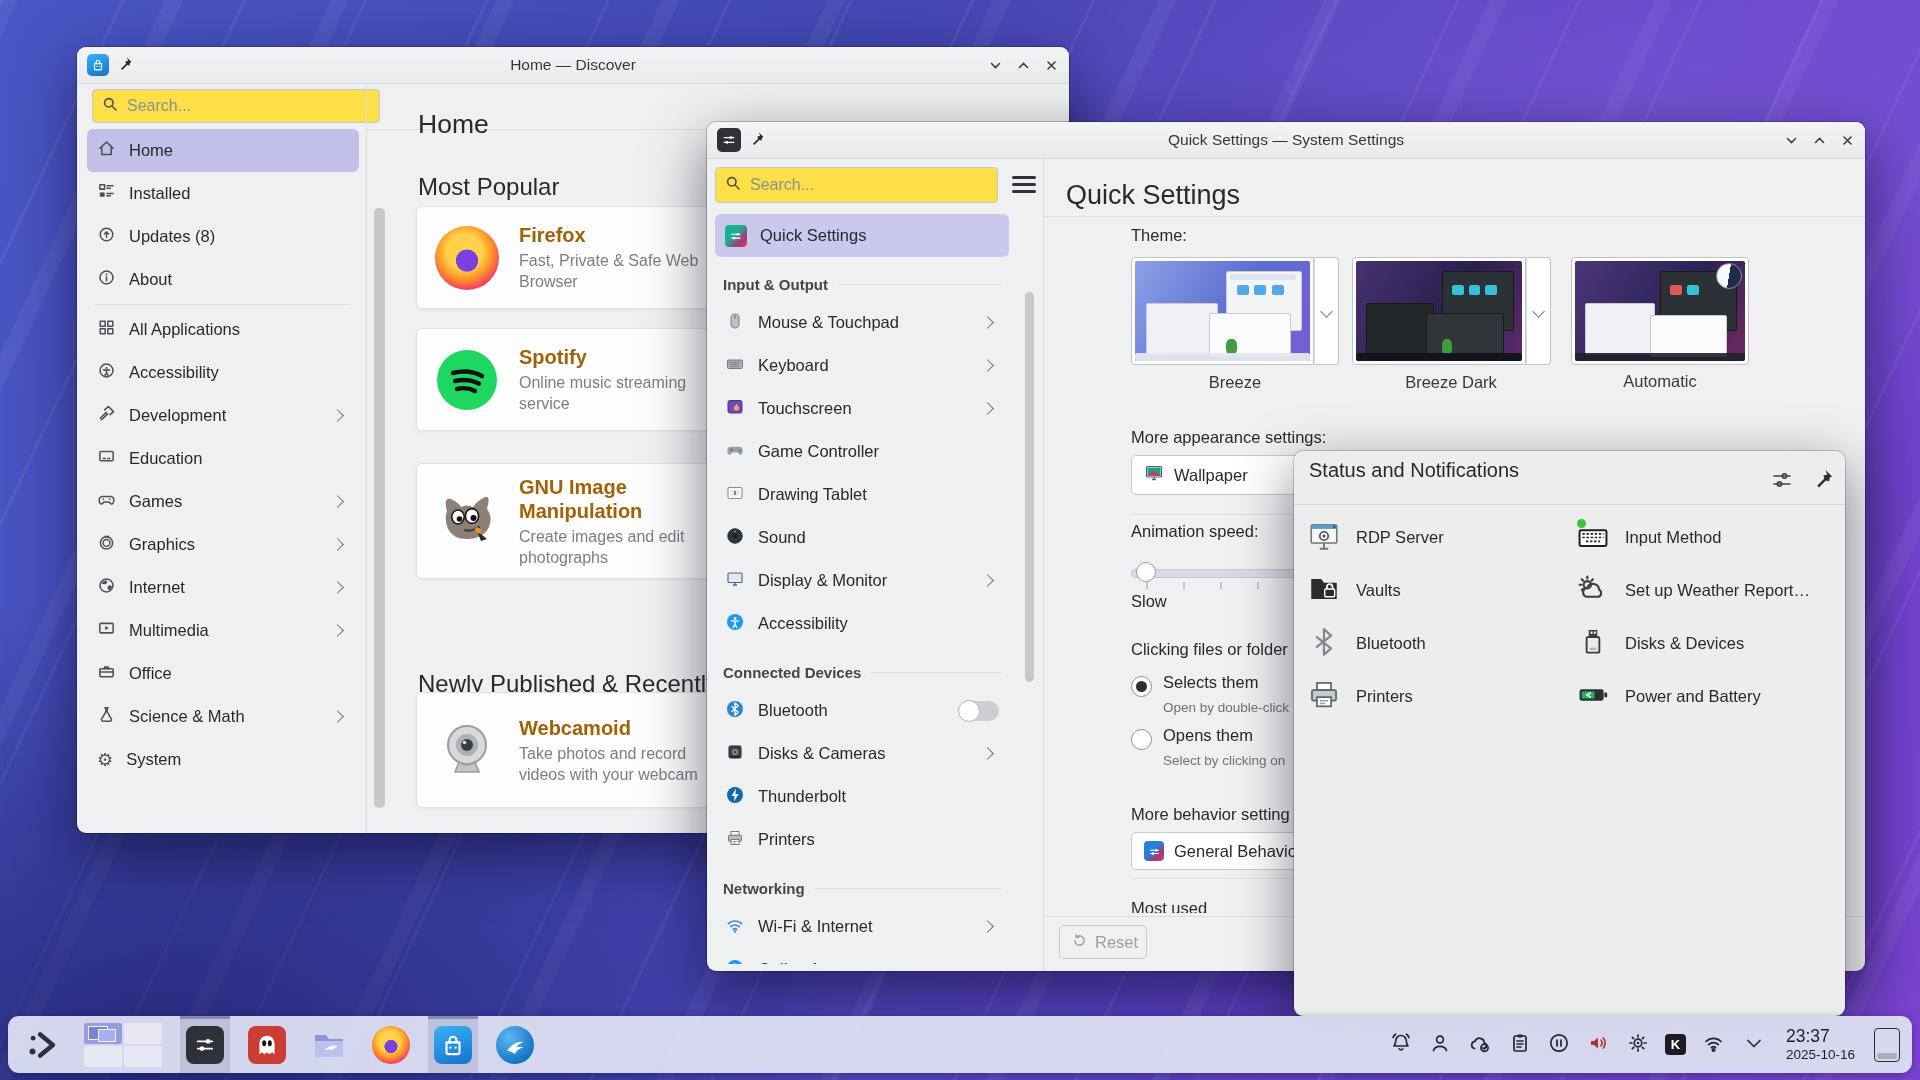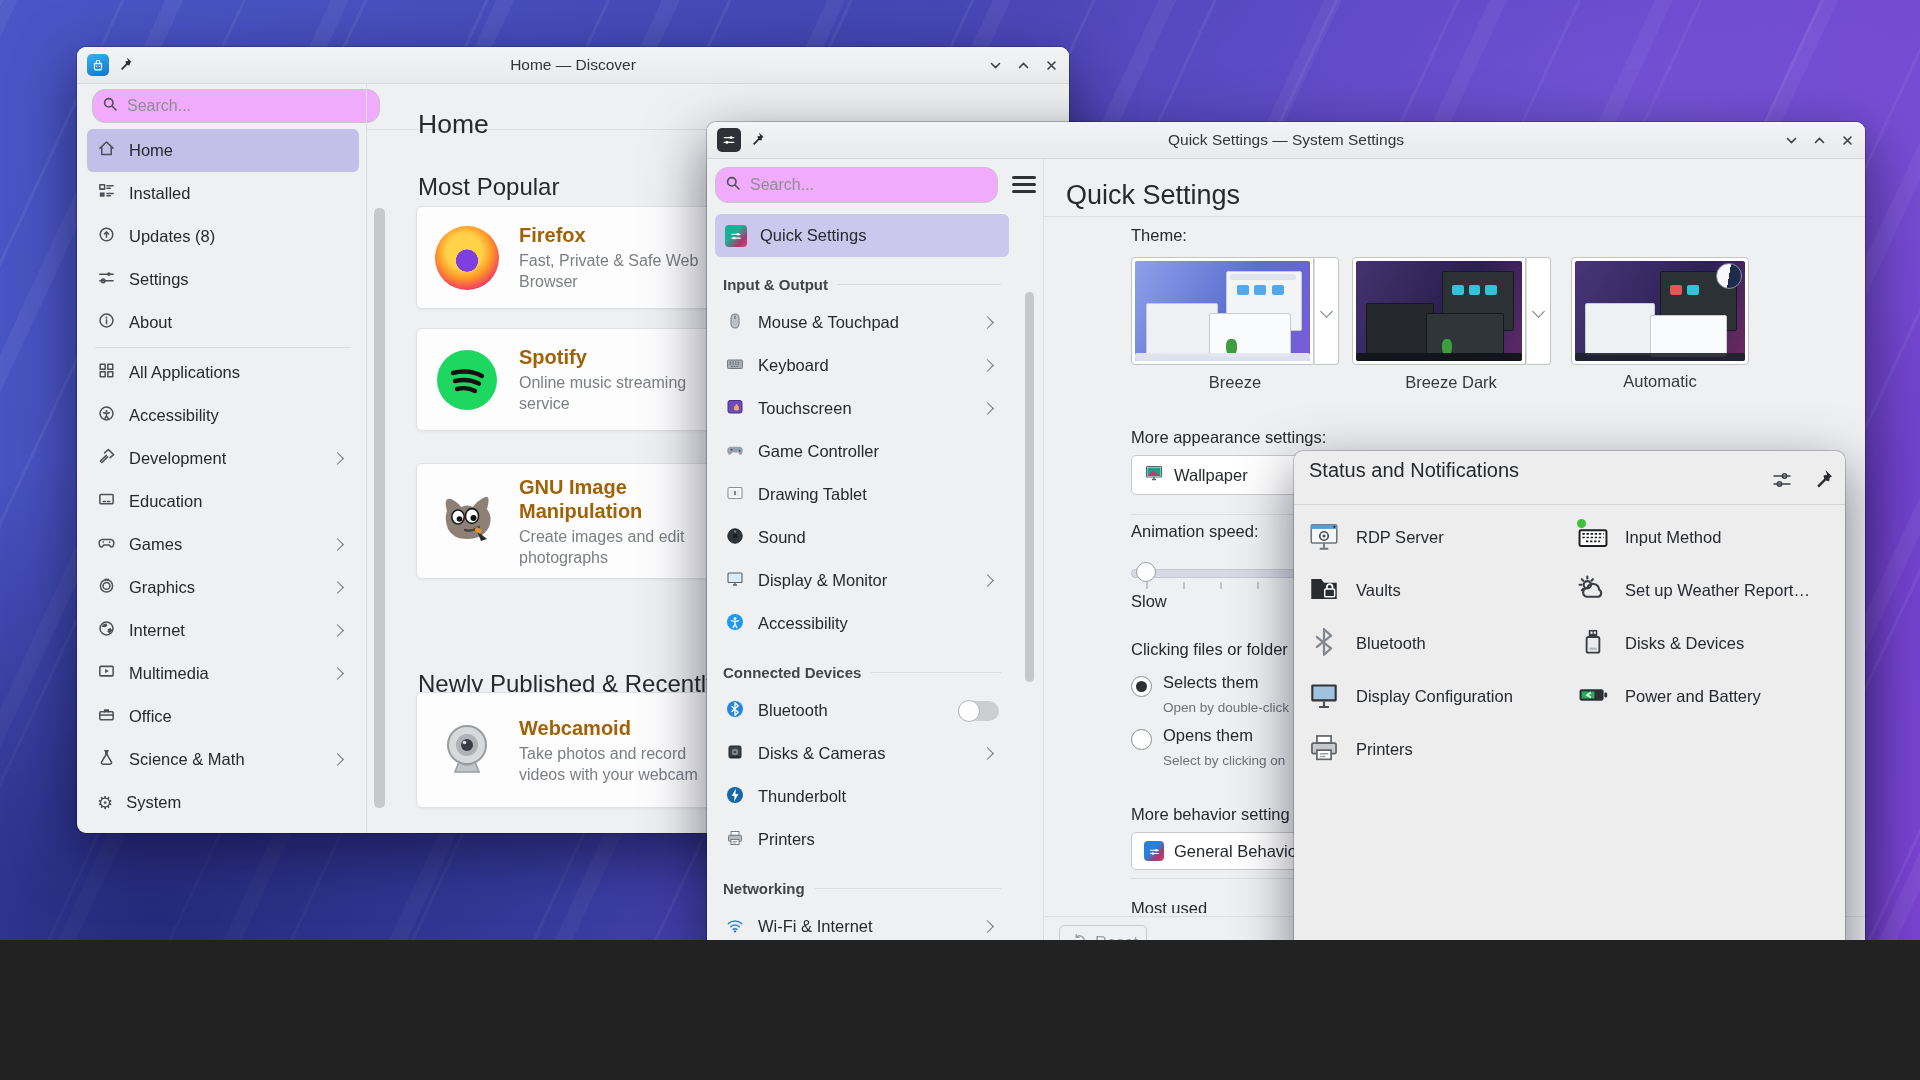--- a/index.html
+++ b/index.html
@@ -1,16 +1,16 @@
 <!DOCTYPE html>
 <html><head>
 <meta charset="utf-8">
 <style>
   html,body{margin:0;padding:0;background:#222;}
-  #stage{position:relative;width:1920px;height:940px;overflow:hidden;
+  #stage{position:relative;width:1920px;height:1080px;overflow:hidden;
          font-family:"Liberation Sans","DejaVu Sans",sans-serif;color:#232629;}
   .abs{position:absolute;}
   
   .wallpaper{position:absolute;inset:0;
     background:
       radial-gradient(1200px 600px at 85% 12%, rgba(160,130,255,.28), transparent 60%),
       radial-gradient(1100px 750px at 8% 98%, rgba(12,12,70,.55), transparent 62%),
       repeating-linear-gradient(115deg, rgba(255,255,255,.06) 0 3px, transparent 3px 110px),
       repeating-linear-gradient(115deg, rgba(255,255,255,.05) 0 16px, transparent 16px 150px),
       linear-gradient(110deg,#4a56c6 0%,#4348b4 38%,#5c3fc0 68%,#7a44d2 100%);}
@@ -19,22 +19,22 @@
        box-shadow:0 20px 60px rgba(5,5,30,.55), 0 0 0 1px rgba(0,0,0,.22);}
   .tb{position:absolute;left:0;top:0;right:0;height:37px;display:flex;align-items:center;
       padding:0 10px;box-sizing:border-box;background:linear-gradient(#f3f4f5,#e9eaec);
       border-bottom:1px solid #d7d8da;border-radius:9px 9px 0 0;}
   .tbtitle{position:absolute;left:0;right:0;text-align:center;font-size:15.5px;color:#32353a;pointer-events:none;}
   .tbicons{display:flex;gap:9px;align-items:center;z-index:2;}
   .tbctrls{margin-left:auto;display:flex;gap:13px;align-items:center;z-index:2;}
   .tbctrls svg{display:block;}
   .wbtn *{stroke:#3c4046;stroke-width:1.6;fill:none;stroke-linecap:round;}
   
-  .search{position:absolute;display:flex;align-items:center;gap:7px;background:#f0abfc;
-          border:1px solid #c5c6c8;border-radius:13px;padding:0 9px;box-sizing:border-box;}
+  .search{position:absolute;display:flex;align-items:center;gap:7px;background:#fde047;
+          border:1px solid #c5c6c8;border-radius:4px;padding:0 9px;box-sizing:border-box;}
   .search input{border:0;outline:0;flex:1;font:16px "Liberation Sans","DejaVu Sans",sans-serif;color:#555;background:transparent;min-width:0;}
   .search input::placeholder{color:#8c8f93;}
   
   .nav{display:flex;flex-direction:column;}
   .nrow{height:43px;display:flex;align-items:center;gap:13px;padding:0 10px;border-radius:6px;
         font-size:16.5px;color:#26292d;flex:0 0 auto;box-sizing:border-box;}
   .nrow .lbl{white-space:nowrap;overflow:hidden;text-overflow:ellipsis;}
   .sel{background:#c2c0e8;}
   .sel2{background:#cac8ec;}
   .chev{width:8px;height:8px;border-top:1.8px solid #70747a;border-right:1.8px solid #70747a;
@@ -175,28 +175,20 @@
       </div>
       <div class="nrow">
         <span><svg class="lic" width="19" height="19" viewBox="0 0 20 20">
               <circle cx="10" cy="10" r="6.6"></circle>
               <path d="M10 13 V7.4 M7.8 9.4 10 7.2 12.2 9.4"></path>
             </svg></span>
         <span class="lbl">Updates (8)</span>
       </div>
       <div class="nrow">
         <span><svg class="lic" width="19" height="19" viewBox="0 0 20 20">
-              <path d="M3 6.5 H17 M3 13.5 H17"></path>
-              <circle class="f" cx="12.5" cy="6.5" r="1.9"></circle>
-              <circle cx="6.5" cy="13.5" r="1.9" fill="#eff0f1"></circle>
-            </svg></span>
-        <span class="lbl">Settings</span>
-      </div>
-      <div class="nrow">
-        <span><svg class="lic" width="19" height="19" viewBox="0 0 20 20">
               <circle cx="10" cy="10" r="6.8"></circle>
               <path d="M10 9.2 V13.4"></path>
               <circle class="f" cx="10" cy="6.8" r="1"></circle>
             </svg></span>
         <span class="lbl">About</span>
       </div>
       <div class="sdiv"></div>
       <div class="nrow">
         <span><svg class="lic" width="19" height="19" viewBox="0 0 20 20">
               <rect x="3.4" y="3.4" width="5.2" height="5.2"></rect>
@@ -703,28 +695,20 @@
         <span>Vaults</span>
       </div>
       <div class="prow">
         <span><svg width="34" height="34" viewBox="0 0 24 24">
               <path d="M12 3 V21 M12 3 17 7.5 7 15.5 M12 21 17 16.5 7 8.5" stroke="#82878d" stroke-width="1.6" fill="none" stroke-linecap="round" stroke-linejoin="round"></path>
             </svg></span>
         <span>Bluetooth</span>
       </div>
       <div class="prow">
         <span><svg width="34" height="34" viewBox="0 0 24 24">
-              <rect x="3" y="4.5" width="18" height="12" rx="1" fill="#2f3338"></rect>
-              <rect x="4.5" y="6" width="15" height="9" fill="#9fc3de"></rect>
-              <path d="M8.5 20.5 H15.5 M12 16.5 V20.5" stroke="#4c5055" stroke-width="1.5"></path>
-            </svg></span>
-        <span>Display Configuration</span>
-      </div>
-      <div class="prow">
-        <span><svg width="34" height="34" viewBox="0 0 24 24">
               <rect x="7" y="3.5" width="10" height="5" fill="#fff" stroke="#5f6469" stroke-width="1.2"></rect>
               <rect x="3.5" y="8.5" width="17" height="7.5" rx="1" fill="#c6cace" stroke="#5f6469" stroke-width="1.2"></rect>
               <rect x="7" y="13.5" width="10" height="6.5" fill="#fff" stroke="#5f6469" stroke-width="1.2"></rect>
               <path d="M9 16 H15 M9 18 H13" stroke="#9aa0a5" stroke-width="1.1"></path>
             </svg></span>
         <span>Printers</span>
       </div>
     </div>
 
     <div class="pcol" style="left:282px;">

